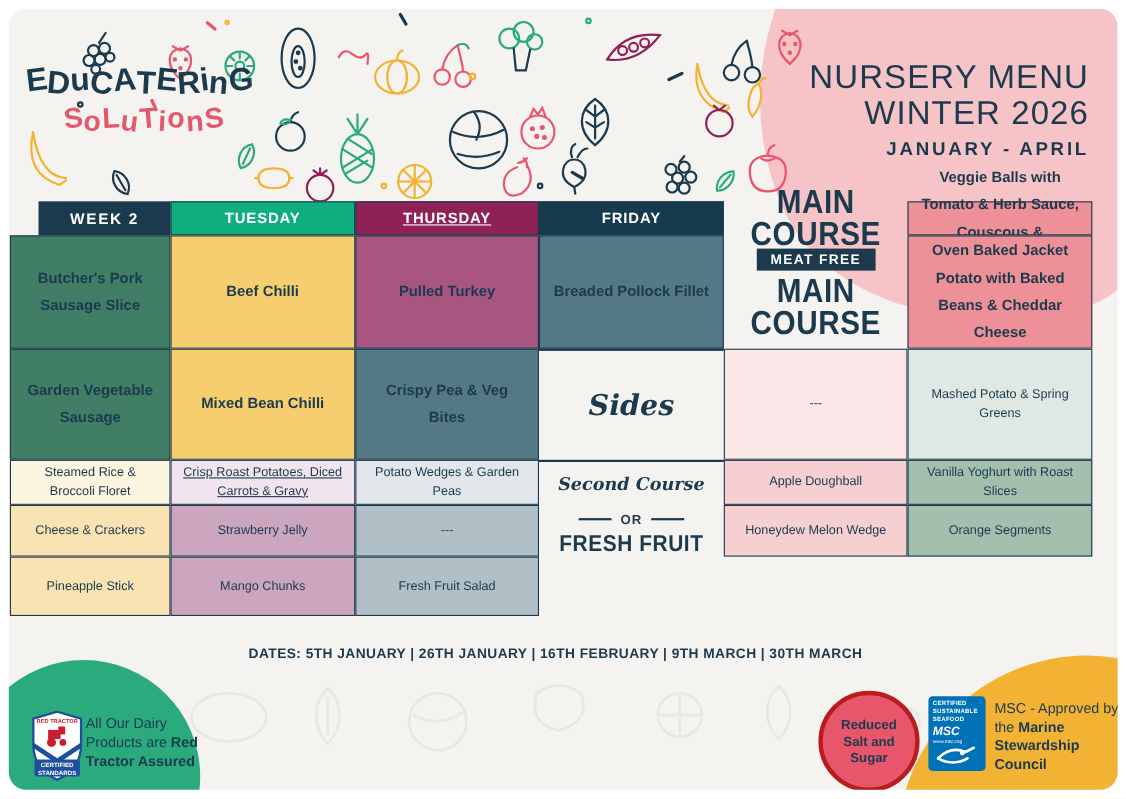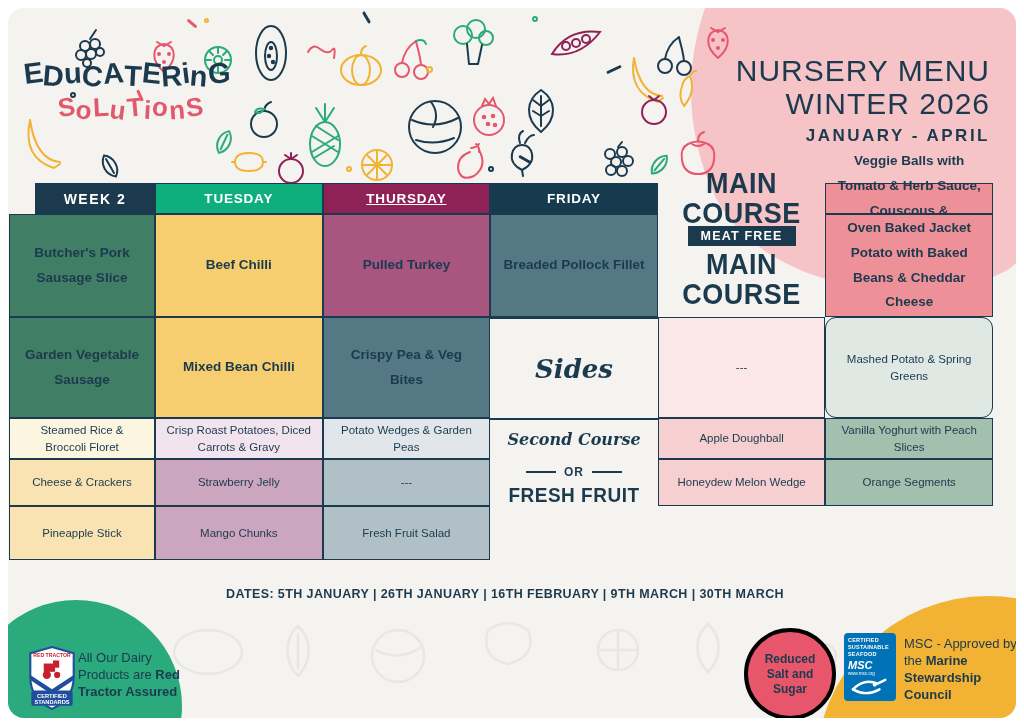--- a/index.html
+++ b/index.html
@@ -34,21 +34,21 @@
   .menu-table{position:absolute;left:1px;top:175px;width:984px;z-index:5;display:grid;
     grid-template-columns:146px repeat(5,1fr);
     grid-template-rows:31px 103px 101px 41px 47px 54px;}
   .dcell{border:1.5px solid var(--c-navy);display:flex;align-items:center;justify-content:center;text-align:center;color:var(--c-cell-text);padding:3px 9px;}
   .hd{font-size:13.5px;font-weight:800;letter-spacing:0.8px;color:#ffffff;}
   .t-s{font-size:13.5px;font-weight:700;line-height:1.85;}
   .t-p{font-size:11.5px;font-weight:400;line-height:1.4;}
   .t-m{font-size:11.5px;font-weight:400;line-height:1.4;}
   .mon.hd{background:var(--c-mon-h);} .tue.hd{background:var(--c-tue-h);} .wed.hd{background:var(--c-wed-h);} .thu.hd{background:var(--c-thu-h);text-decoration:underline;} .fri.hd{background:var(--c-fri-h);}
   .mon.t-s{background:var(--c-mon-s);} .tue.t-s{background:var(--c-tue-s);} .wed.t-s{background:var(--c-wed-s);} .thu.t-s{background:var(--c-thu-s);} .fri.t-s{background:var(--c-fri-s);}
-  .mon.t-p{background:var(--c-mon-p);} .tue.t-p{background:var(--c-tue-p);border-radius:11px;} .wed.t-p{background:var(--c-wed-p);} .thu.t-p{background:var(--c-thu-p);} .fri.t-p{background:var(--c-fri-p);}
+  .mon.t-p{background:var(--c-mon-p);} .tue.t-p{background:var(--c-tue-p);} .wed.t-p{background:var(--c-wed-p);} .thu.t-p{background:var(--c-thu-p);text-decoration:underline;} .fri.t-p{background:var(--c-fri-p);}
   .mon.t-m{background:var(--c-mon-m);} .tue.t-m{background:var(--c-tue-m);} .wed.t-m{background:var(--c-wed-m);} .thu.t-m{background:var(--c-thu-m);} .fri.t-m{background:var(--c-fri-m);}
   .lcell{display:flex;flex-direction:column;align-items:center;justify-content:center;position:relative;color:var(--c-navy);}
   .lcell.rule{border-top:2px solid var(--c-navy);}
   .week-bar{margin-left:26px;width:120px;height:100%;background:var(--c-navy);color:#fff;display:flex;align-items:center;justify-content:center;font-size:14px;font-weight:800;letter-spacing:1.5px;}
   .big-label{font-weight:800;font-size:27px;line-height:0.98;width:126px;text-align:center;transform:scaleY(1.12);letter-spacing:0.5px;}
   .mf-badge{background:var(--c-navy);color:#fff;font-size:12.5px;font-weight:800;letter-spacing:1.2px;padding:3px 13px;margin-bottom:7px;}
   .script-label{font-family:"DejaVu Serif",serif;font-style:italic;font-weight:700;}
   .sides-label{font-size:26px;}
   .second-label{font-size:16px;}
   .fruit-cell{justify-content:flex-start;padding-top:6px;}
@@ -57,21 +57,21 @@
   .or-txt{font-size:12px;font-weight:800;letter-spacing:1px;}
   .fruit-label{font-size:19px;font-weight:800;letter-spacing:0.5px;transform:scaleY(1.1);}
 
   
   .dates{position:absolute;left:5px;top:579px;width:984px;text-align:center;z-index:5;
     font-size:12.5px;font-weight:800;letter-spacing:0.4px;color:var(--c-navy);}
   .faint{position:absolute;z-index:1;}
   .green-circle{position:absolute;left:-38px;top:592px;width:212px;height:212px;border-radius:50%;background:var(--c-green-circle);z-index:4;}
   .dairy-text{position:absolute;left:70px;top:642px;width:102px;z-index:6;font-size:13px;line-height:1.3;color:var(--c-navy);}
   .shield{position:absolute;left:20px;top:638px;z-index:6;}
-  .pink-circle{position:absolute;left:736px;top:620px;width:92px;height:92px;border-radius:50%;background:var(--c-pink-circle);border:4px solid #000000;z-index:4;display:flex;align-items:center;justify-content:center;text-align:center;}
+  .pink-circle{position:absolute;left:736px;top:620px;width:92px;height:92px;border-radius:50%;background:var(--c-pink-circle);border:4px solid #b91c1c;z-index:4;display:flex;align-items:center;justify-content:center;text-align:center;}
   .pink-circle-text{font-size:12px;font-weight:700;line-height:1.25;color:var(--c-navy);width:70px;}
   .yellow-circle{position:absolute;left:808px;top:588px;width:344px;height:344px;border-radius:50%;background:var(--c-yellow-circle);z-index:3;}
   .msc-box{position:absolute;left:836px;top:625px;width:52px;height:68px;background:var(--c-msc-blue);border-radius:4px;z-index:6;color:#fff;padding:4px 3px 2px 4px;display:flex;flex-direction:column;}
   .msc-tiny{font-size:5.5px;font-weight:700;letter-spacing:0.2px;line-height:1.25;}
   .msc-acr{font-size:11px;font-weight:800;font-style:italic;line-height:1.1;margin-top:1px;}
   .msc-url{font-size:4.5px;line-height:1.2;}
   .msc-text{position:absolute;left:896px;top:628px;width:116px;z-index:6;font-size:13px;line-height:1.3;color:var(--c-navy);}
   b{font-weight:800;}
 </style>
 </head>
@@ -367,21 +367,21 @@
     <div class="dcell t-p mon">---</div>
     <div class="dcell t-p tue">Mashed Potato &amp; Spring Greens</div>
     <div class="dcell t-p wed">Steamed Rice &amp; Broccoli Floret</div>
     <div class="dcell t-p thu">Crisp Roast Potatoes, Diced Carrots &amp; Gravy</div>
     <div class="dcell t-p fri">Potato Wedges &amp; Garden Peas</div>
 
     <div class="lcell rule">
         <div class="script-label second-label">Second Course</div>
       </div>
     <div class="dcell t-m mon">Apple Doughball</div>
-    <div class="dcell t-m tue">Vanilla Yoghurt with Peach Slices</div>
+    <div class="dcell t-m tue">Vanilla Yoghurt with Roast Slices</div>
     <div class="dcell t-m wed">Cheese &amp; Crackers</div>
     <div class="dcell t-m thu">Strawberry Jelly</div>
     <div class="dcell t-m fri">---</div>
 
     <div class="lcell fruit-cell">
       <div class="or-row">
           <span class="ln"></span>
           <span class="or-txt">OR</span>
           <span class="ln"></span>
         </div>

